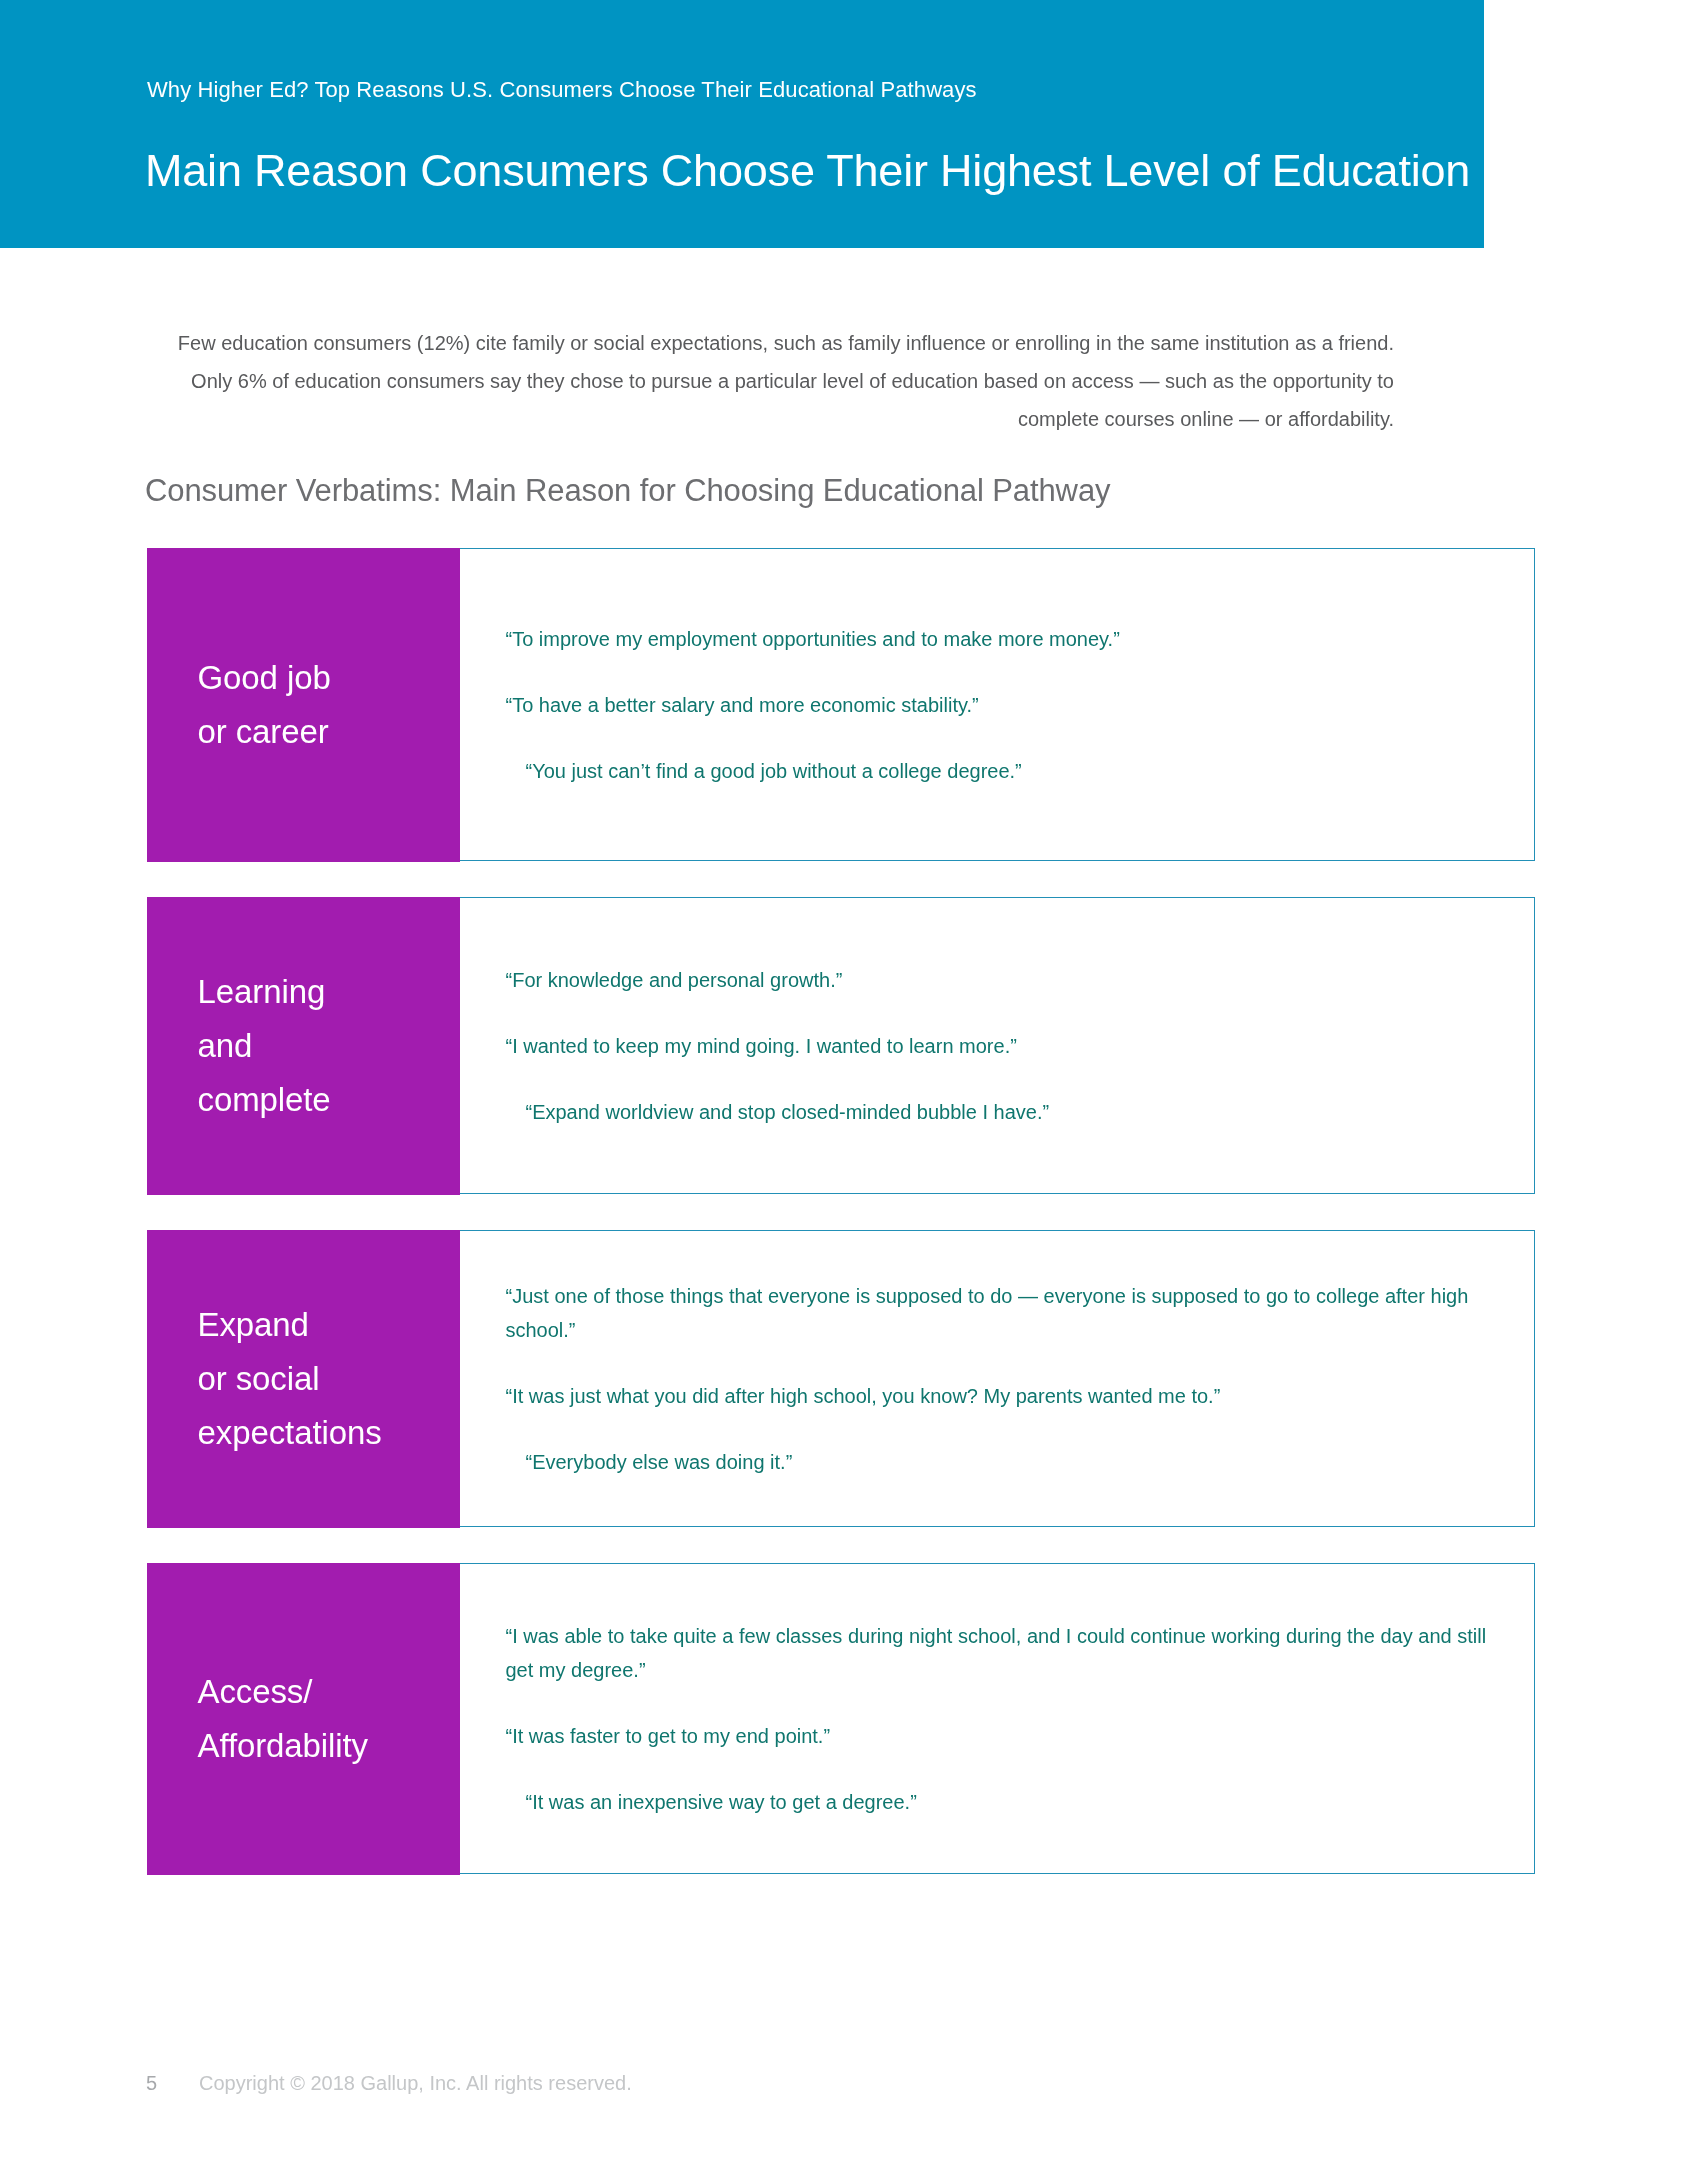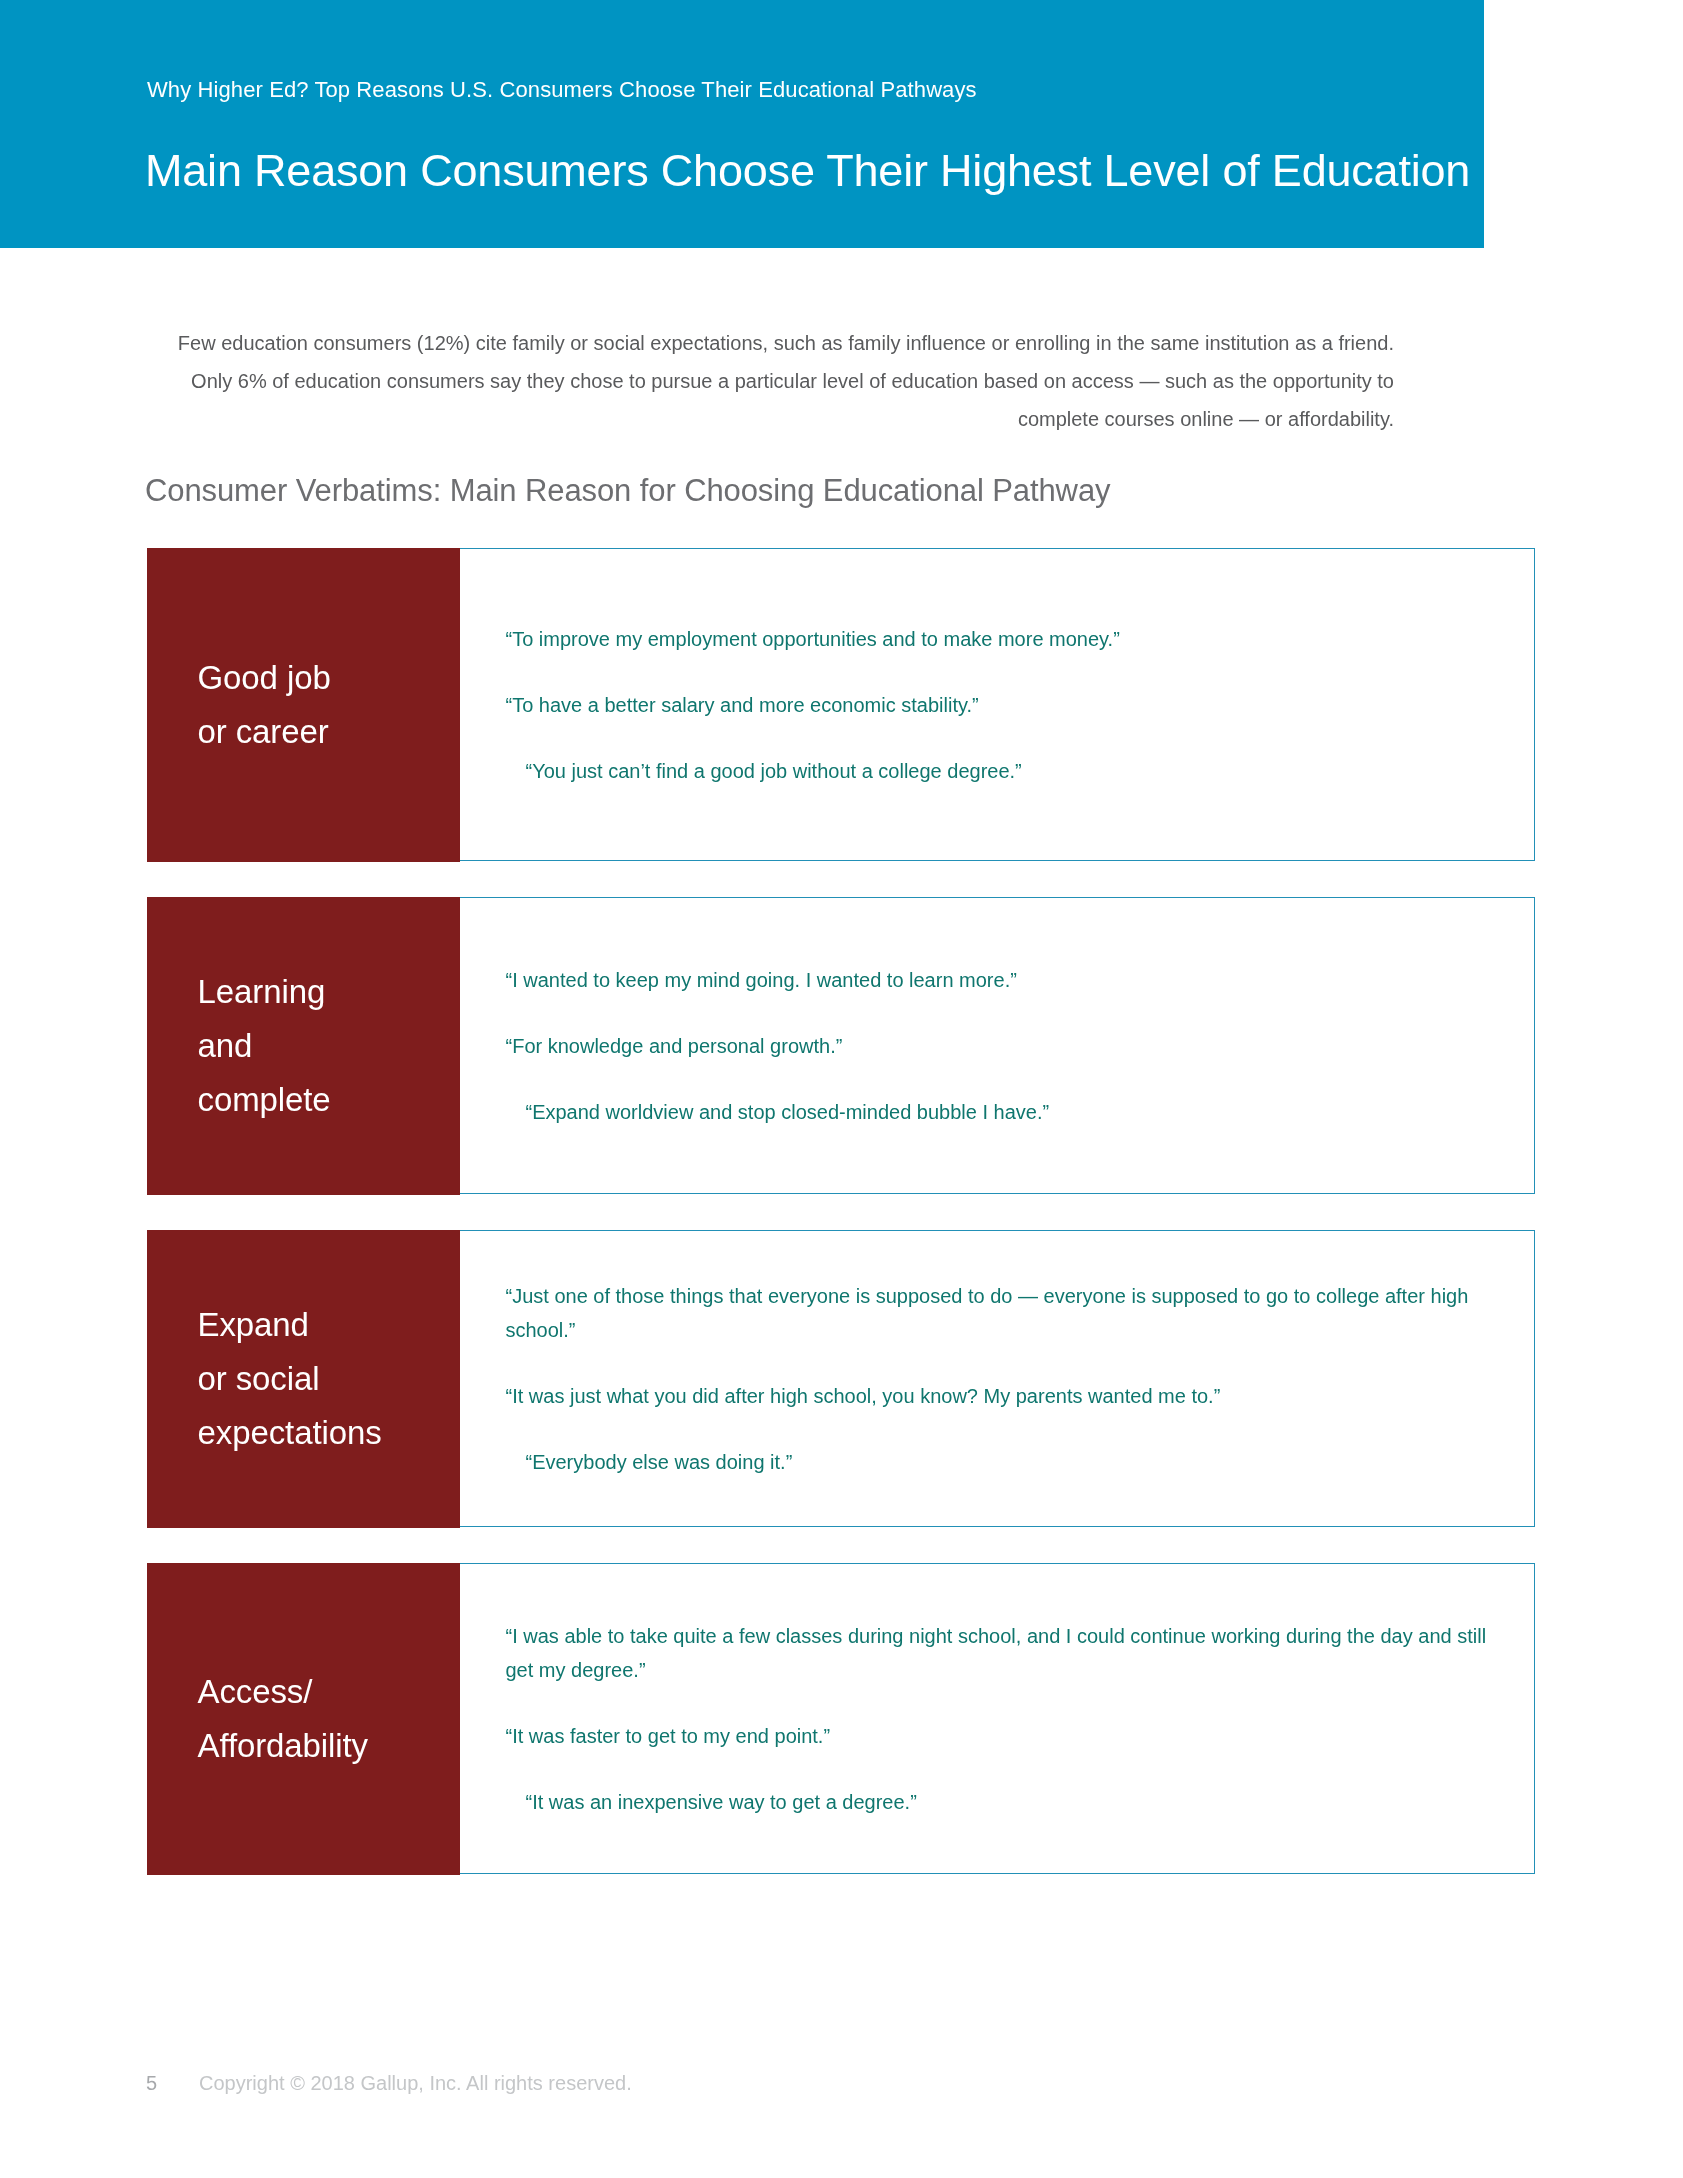--- a/index.html
+++ b/index.html
@@ -84,21 +84,21 @@
   .card {
     display: flex;
     align-items: stretch;
     border: 1.5px solid #2290b7;
     background: #ffffff;
     margin-bottom: 36px;
   }
 
   .card-label {
     flex: 0 0 313px;
-    background: #7f1d1d;
+    background: #a21caf;
     margin: -1.5px 0 -1.5px -1.5px;
     display: flex;
     align-items: center;
     padding-left: 51px;
     padding-right: 14px;
   }
 
   .card-label-text {
     color: #ffffff;
     font-size: 33px;
@@ -180,22 +180,22 @@
 
   <div class="card card-2">
     <div class="card-label">
       <div class="card-label-text">
         <div>Learning</div>
         <div>and</div>
         <div>complete</div>
       </div>
     </div>
     <div class="card-quotes">
+      <p class="quote">“For knowledge and personal growth.”</p>
       <p class="quote">“I wanted to keep my mind going. I wanted to learn more.”</p>
-      <p class="quote">“For knowledge and personal growth.”</p>
       <p class="quote">“Expand worldview and stop closed-minded bubble I have.”</p>
     </div>
   </div>
 
   <div class="card card-3">
     <div class="card-label">
       <div class="card-label-text">
         <div>Expand</div>
         <div>or social</div>
         <div>expectations</div>

